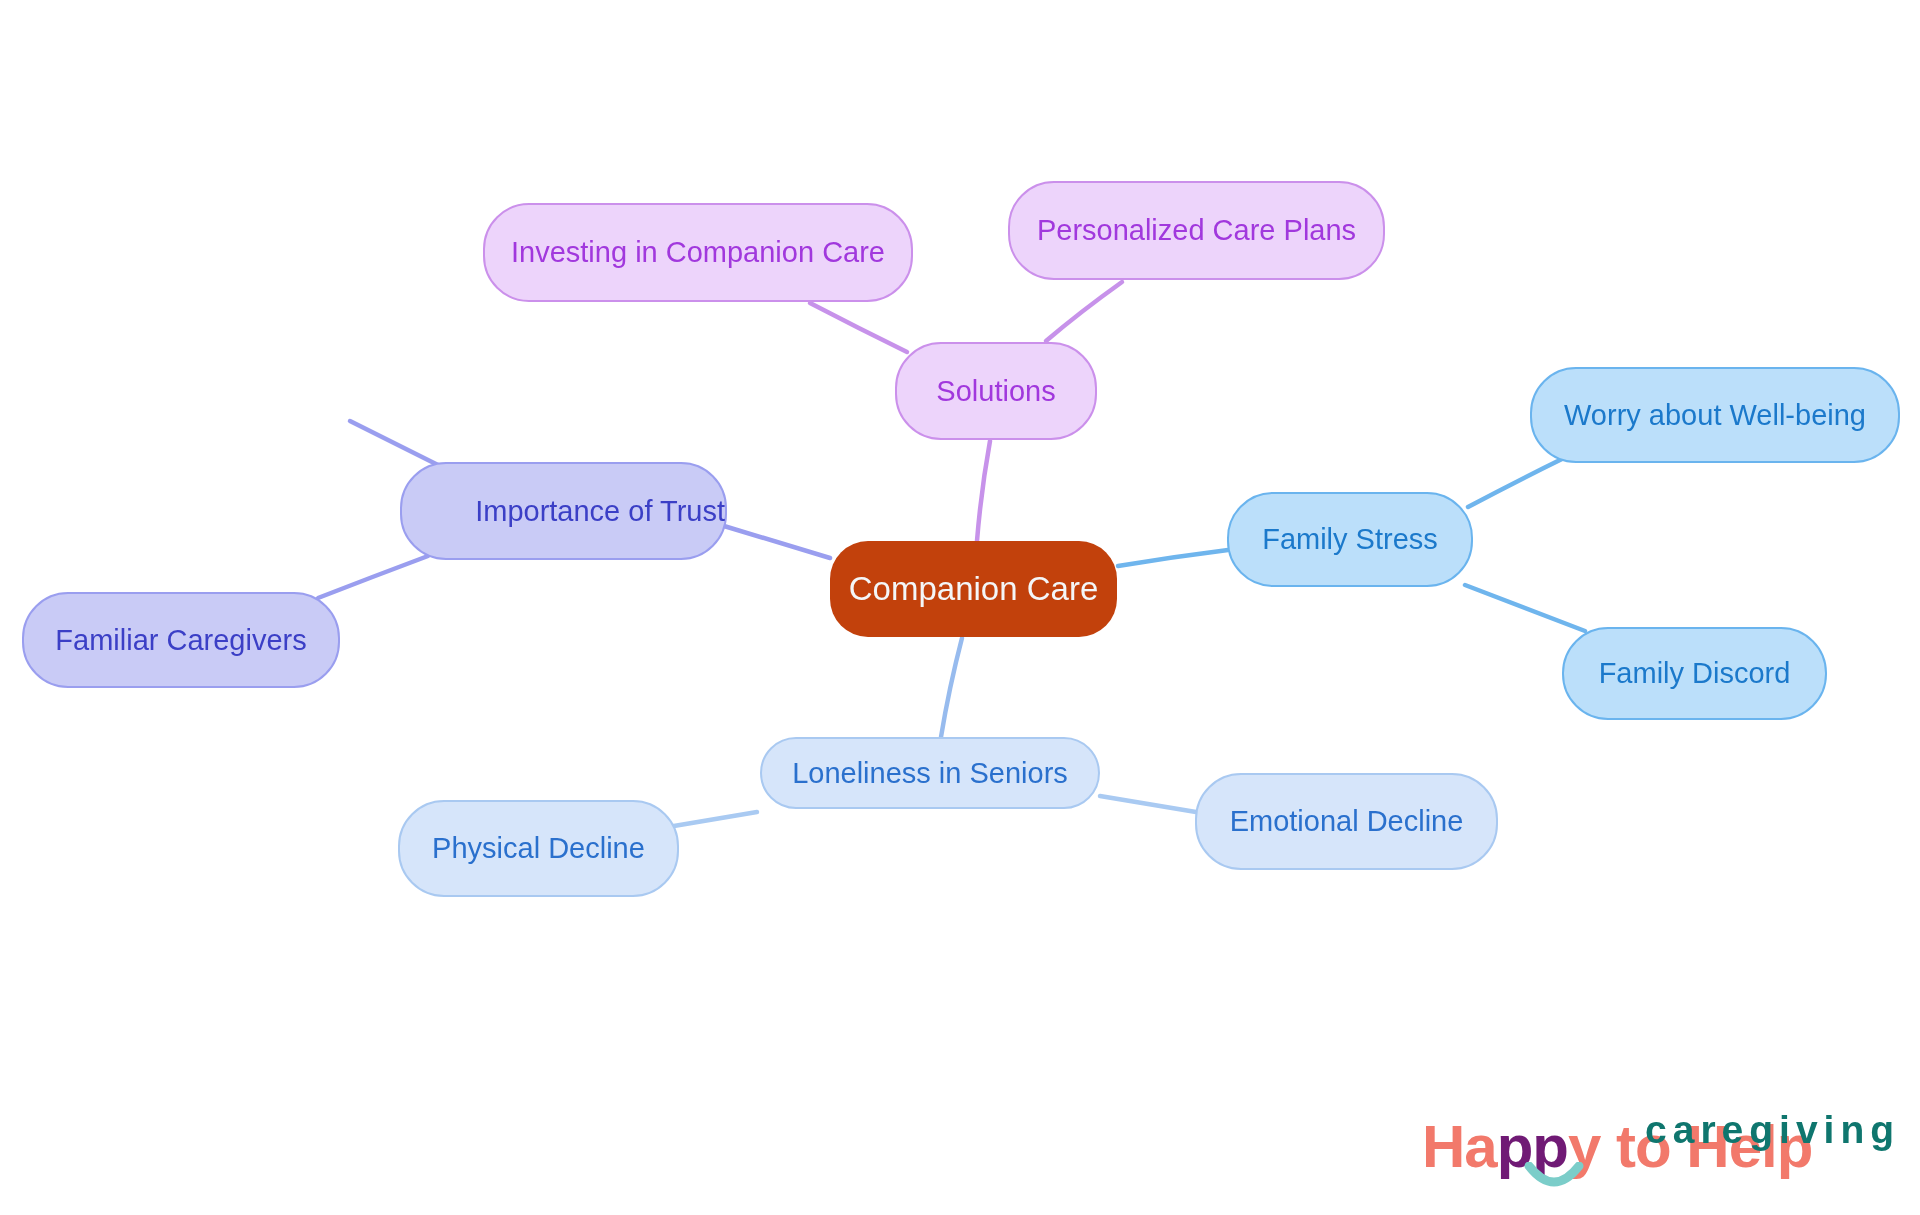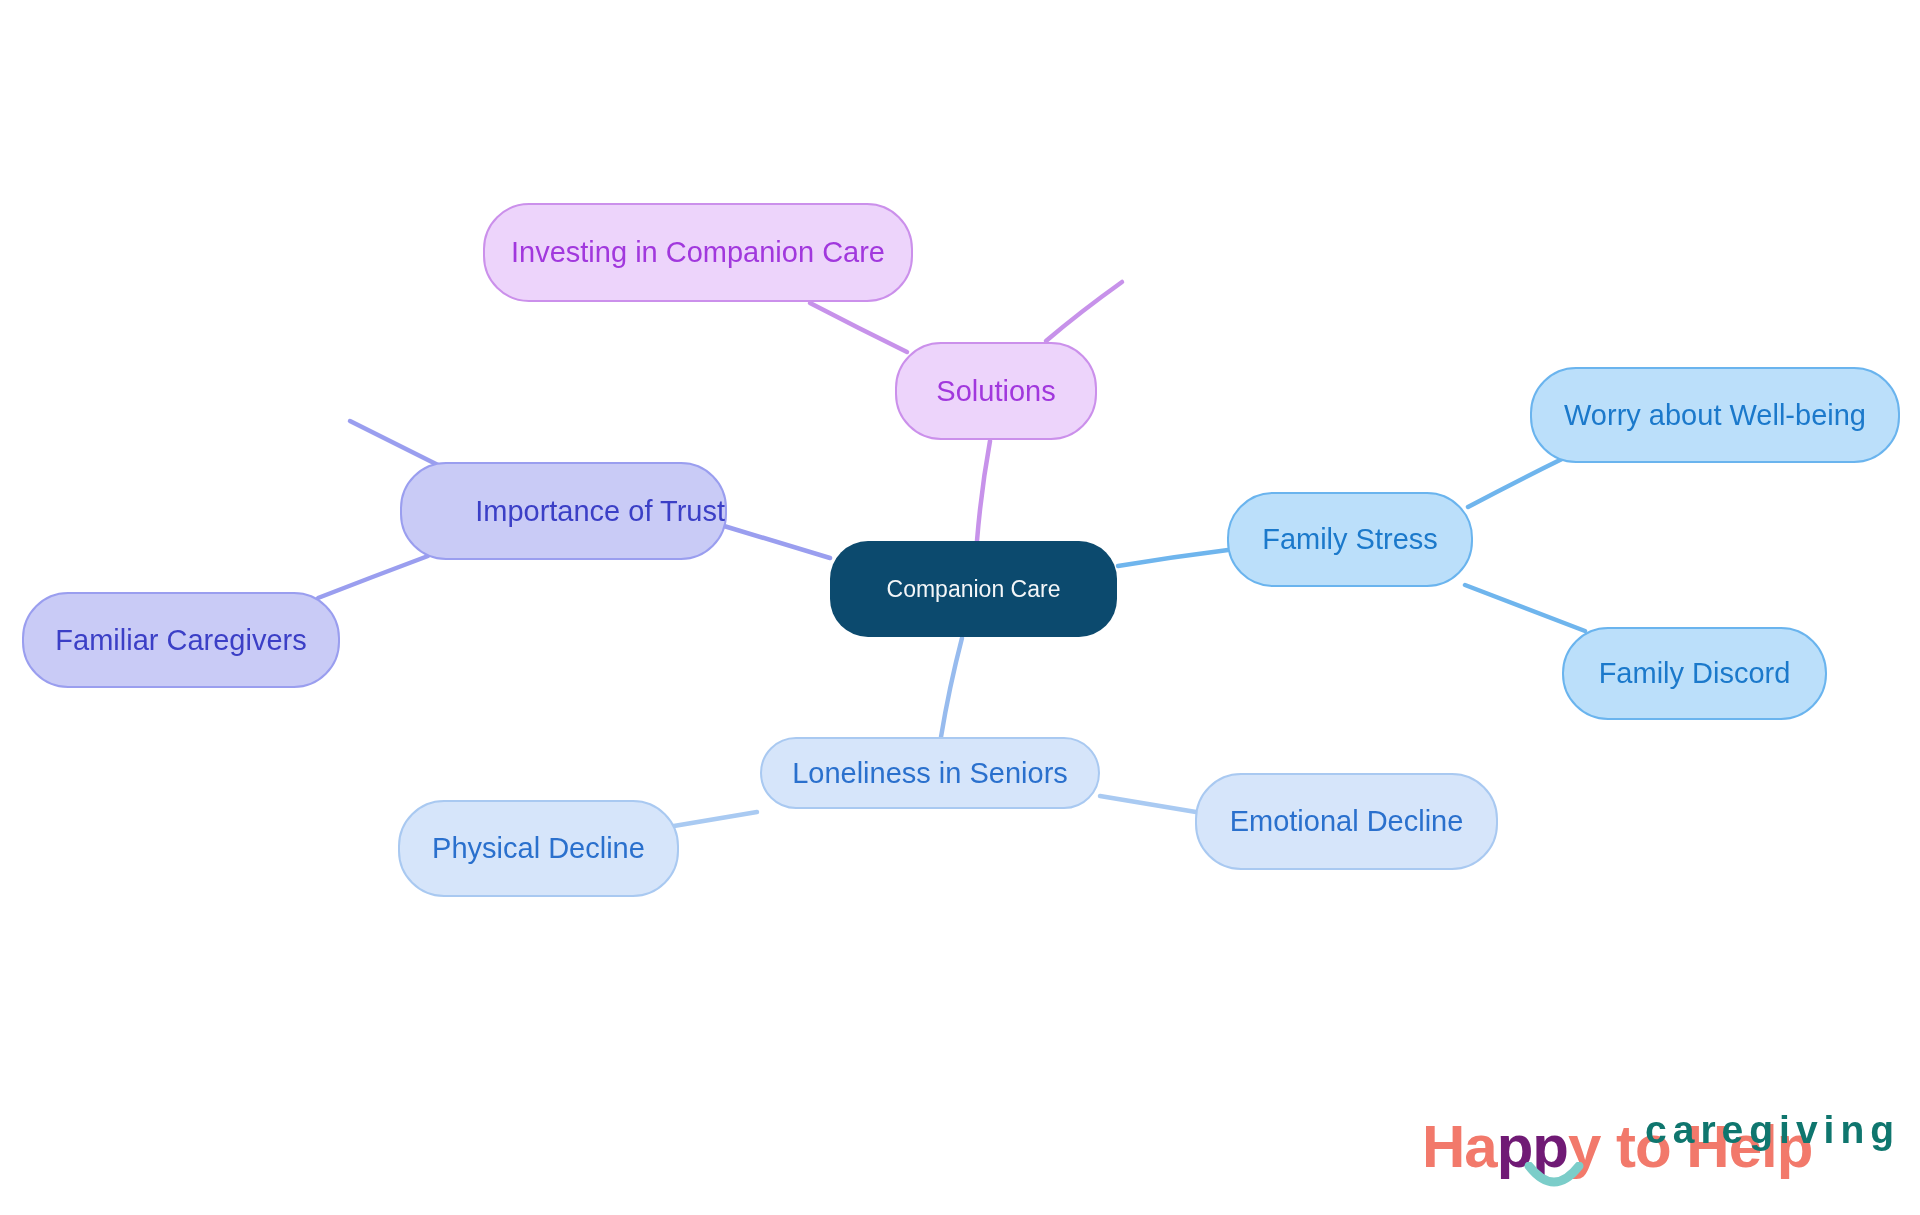--- a/index.html
+++ b/index.html
@@ -18,21 +18,21 @@
     border-radius:46px;
     border:2px solid transparent;
     font-size:29px;
     white-space:nowrap;
     z-index:2;
   }
   .node-purple{background:#EDD4FB;border-color:#CB90EB;color:#A138DD;}
   .node-peri{background:#C9CBF6;border-color:#9A9EEF;color:#3B3FC6;}
   .node-blue{background:#BBDFFA;border-color:#6AB4EE;color:#1B79CB;}
   .node-pale{background:#D6E5FA;border-color:#A9C9F1;color:#2A70CD;}
-  .node-center{background:#0c4a6e;border:none;color:#F4F6F8;border-radius:38px;font-size:23px;}
+  .node-center{background:#c2410c;border:none;color:#F4F6F8;border-radius:38px;font-size:33px;}
 
   .logo-title{
     position:absolute;left:1422px;top:1112px;
     font-size:60px;font-weight:700;letter-spacing:-1px;
     color:#F2796B;z-index:3;white-space:nowrap;
   }
   .logo-title .teal{color:#701a75;}
   .logo-smile{position:absolute;left:1524px;top:1162px;z-index:3;}
   .logo-tagline{
     position:absolute;left:1645px;top:1108px;
@@ -63,20 +63,23 @@
   <div class="node node-center" style="left:830px;top:541px;width:287px;height:96px;">
     <span>Companion Care</span>
   </div>
 
   <div class="node node-purple" style="left:895px;top:342px;width:202px;height:98px;">
     <span>Solutions</span>
   </div>
   <div class="node node-purple" style="left:483px;top:203px;width:430px;height:99px;">
     <span>Investing in Companion Care</span>
   </div>
+  <div class="node node-purple" style="left:1008px;top:181px;width:377px;height:99px;">
+    <span>Personalized Care Plans</span>
+  </div>
 
   <div class="node node-peri" style="left:400px;top:462px;width:327px;height:98px;justify-content:flex-end;">
     <span>Importance of Trust</span>
   </div>
   <div class="node node-peri" style="left:22px;top:592px;width:318px;height:96px;">
     <span>Familiar Caregivers</span>
   </div>
 
   <div class="node node-blue" style="left:1227px;top:492px;width:246px;height:95px;">
     <span>Family Stress</span>

